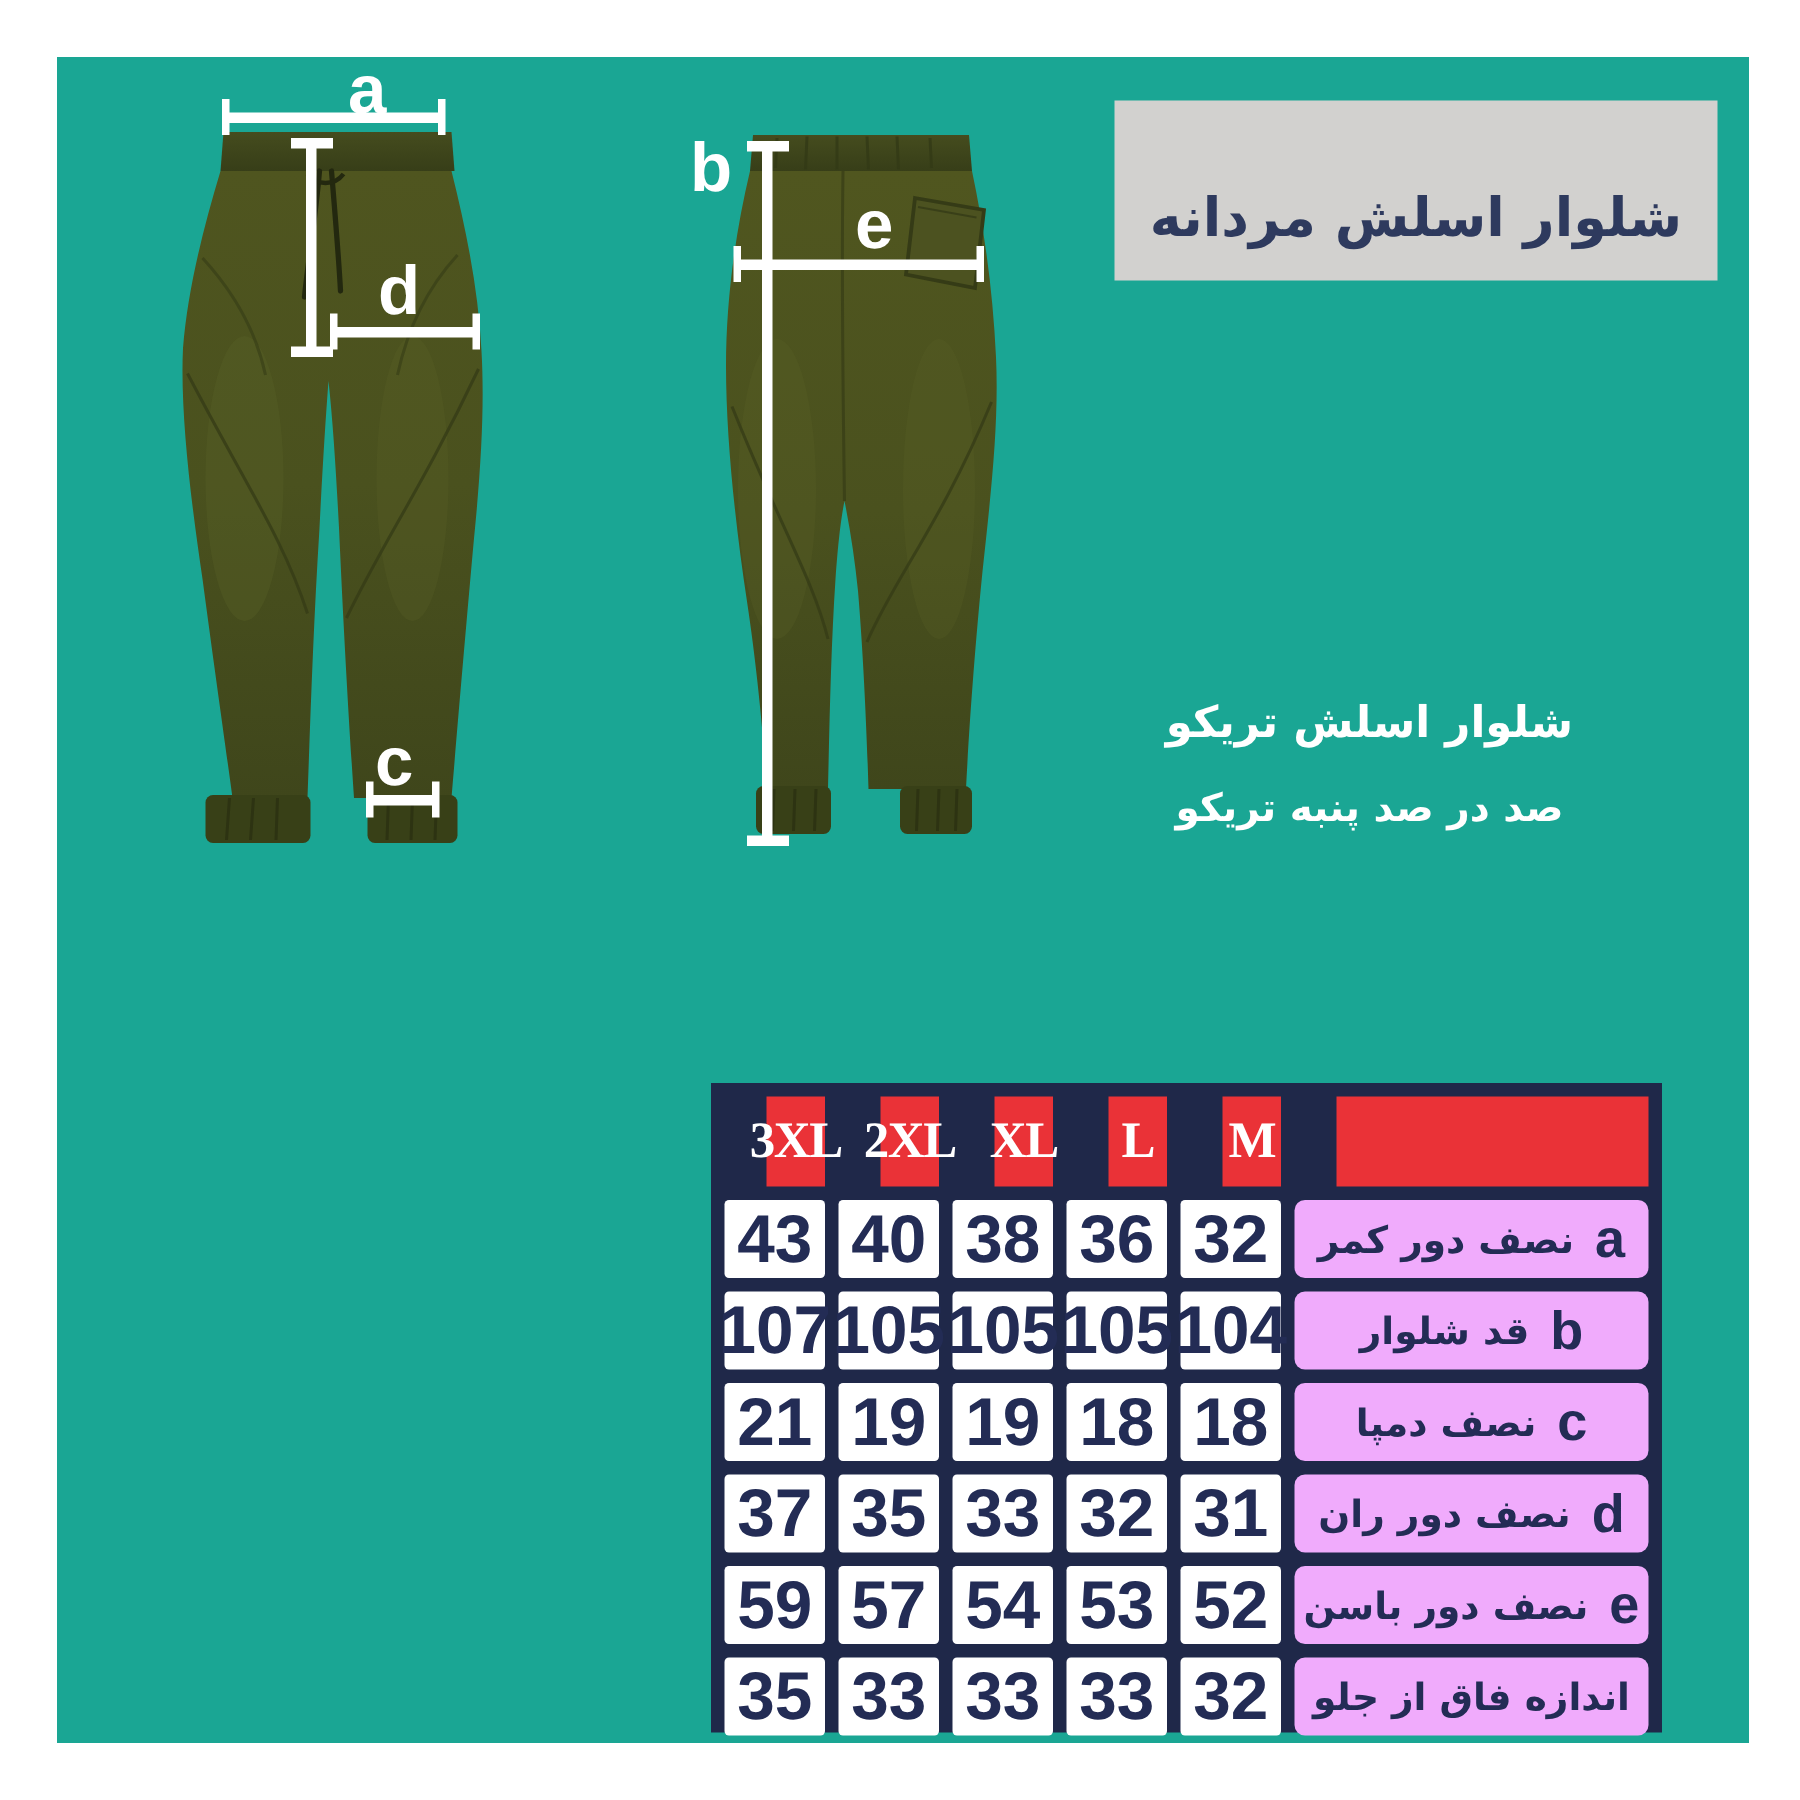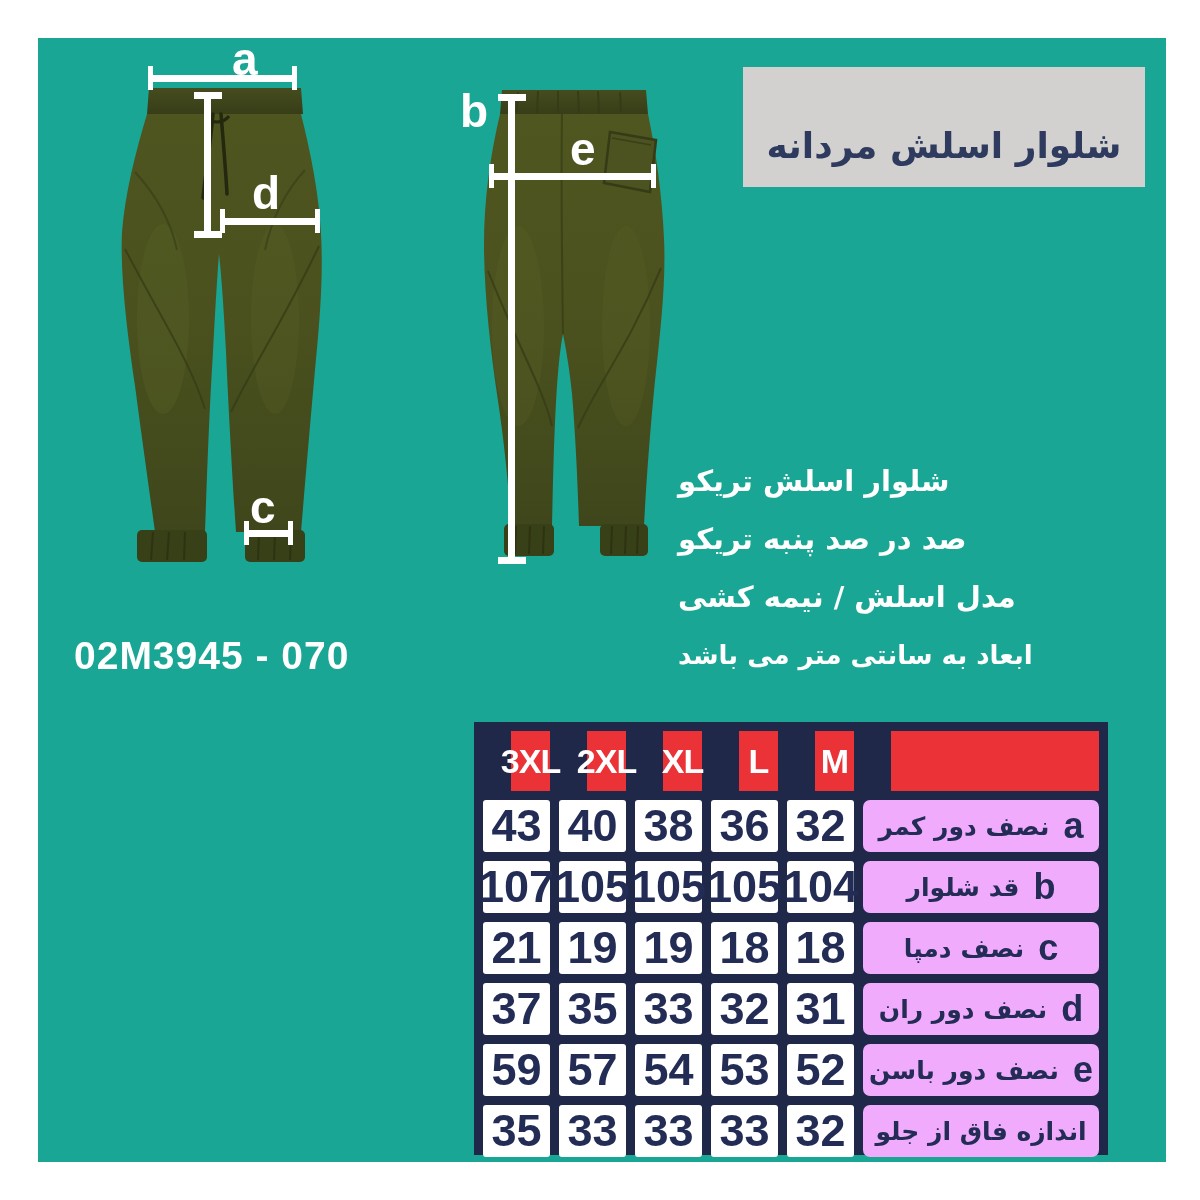--- a/index.html
+++ b/index.html
@@ -6,21 +6,21 @@
   body { font-family:"DejaVu Sans", sans-serif; background:#ffffff; }
   .page { position:relative; width:1200px; height:1200px; background:#ffffff; overflow:hidden; }
   .canvas { position:absolute; left:38px; top:38px; width:1128px; height:1124px; background:#1aa694; }
 
   
   .banner { position:absolute; left:743px; top:67px; width:402px; height:120px;
             background:#d2d1cf; display:flex; align-items:center; justify-content:center; }
   .banner span { color:#2e3a5e; font-weight:bold; font-size:36px; direction:rtl;margin-top:36px; }
 
   
-  .desc { position:absolute; right:52px; top:452px; width:470px; direction:rtl; text-align:left; }
+  .desc { position:absolute; right:52px; top:452px; width:470px; direction:rtl; text-align:center; }
   .desc div { color:#ffffff; font-weight:bold; font-size:29px; line-height:58px; white-space:nowrap; }
   .desc div:last-child { font-size:26px; }
 
   
   .code { position:absolute; left:74px; top:634px; color:#ffffff; font-weight:bold;
           font-size:39px; font-family:"Liberation Sans", sans-serif; letter-spacing:1px; }
 
   
   .mlabel { position:absolute; color:#ffffff; font-weight:bold; font-size:46px;
             font-family:"Liberation Sans", sans-serif; line-height:1; }
@@ -33,21 +33,21 @@
             background:#ffffff; left:-10px; }
   .mline-v::before { top:-2px; } .mline-v::after { bottom:-2px; }
 
   
   .size-table { position:absolute; left:474px; top:722px; width:634px; height:433px;
                 background:#1f2849; display:grid;
                 grid-template-columns:67px 67px 67px 67px 67px 1fr;
                 grid-template-rows:60px repeat(6, 1fr);
                 gap:9px; padding:9px; }
   .th { background:#ea3237; color:#ffffff; font-weight:bold; font-size:34px;
-        font-family:Liberation Sans, sans-serif; letter-spacing:-1px;
+        font-family:Liberation Serif, serif; letter-spacing:-1px;
         display:flex; align-items:center; justify-content:center;margin-left:28px; }
   .td { background:#ffffff; color:#232c55; font-weight:bold; font-size:45px;
         font-family:"Liberation Sans", sans-serif; border-radius:3px;
         display:flex; align-items:center; justify-content:center; }
   .tl { background:#f0abfc; border-radius:7px; color:#232c55;
         display:flex; align-items:center; justify-content:center; gap:14px; direction:ltr; }
   .tl .fa { font-size:25px; font-weight:bold; direction:rtl; }
   .tl .letter { font-size:36px; font-weight:bold; font-family:"Liberation Sans", sans-serif; }
   .tl .letter:empty { display:none; }
 </style>
@@ -120,25 +120,22 @@
   <div class="mlabel" style="left:570px;top:126px;">e</div>
   <div class="mline-h" style="left:491px;top:173px;width:163px;"></div>
 
   <div class="banner">
     <span>شلوار اسلش مردانه</span>
   </div>
 
   <div class="desc">
     <div>شلوار اسلش تریکو</div>
     <div>صد در صد پنبه تریکو</div>
-    <div>مدل اسلش / نیمه کشی</div>
-    <div>ابعاد به سانتی متر می باشد</div>
   </div>
 
-  <div class="code">02M3945 - 070</div>
 
   <div class="size-table">
     <div class="th">3XL</div>
     <div class="th">2XL</div>
     <div class="th">XL</div>
     <div class="th">L</div>
     <div class="th">M</div>
     <div class="th"></div>
 
     <div class="td">43</div>

